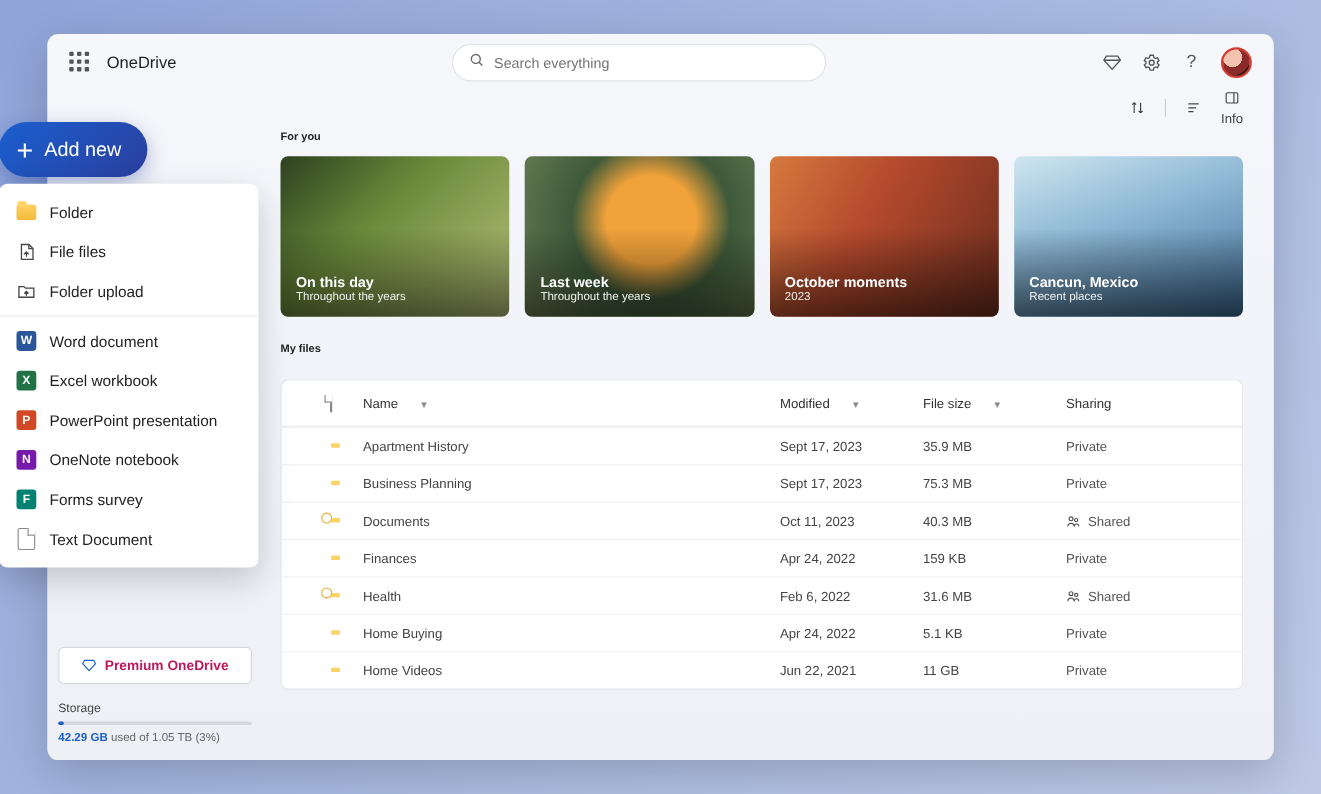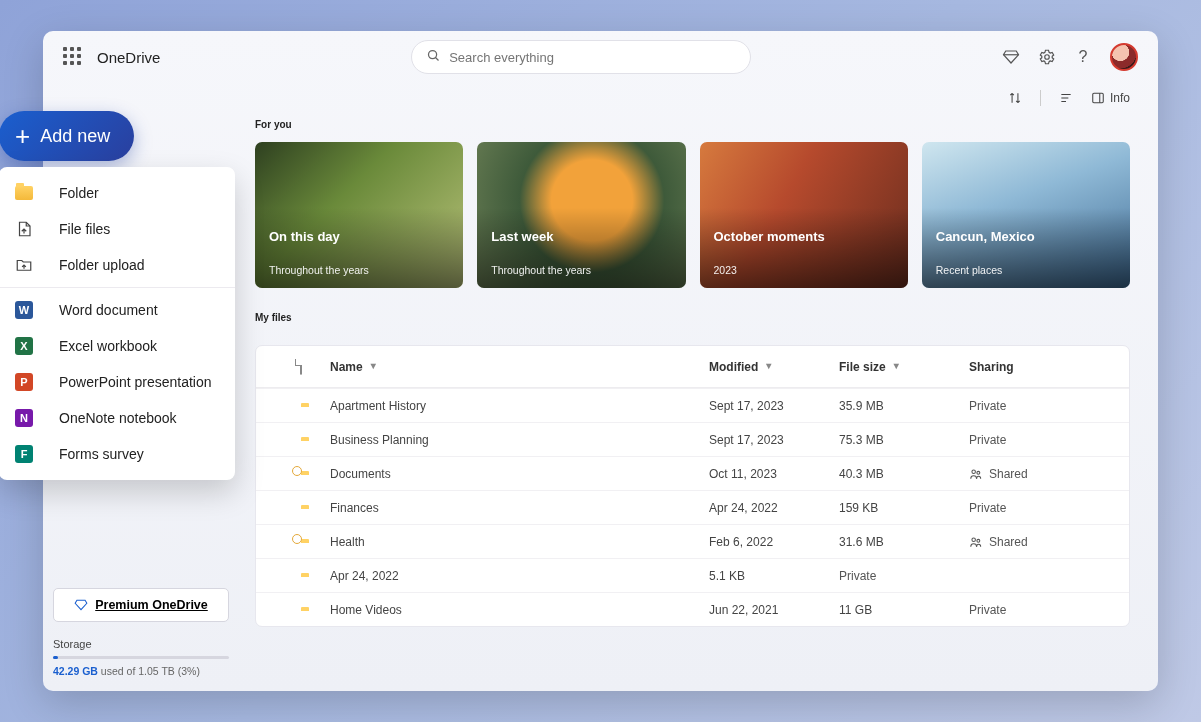--- a/index.html
+++ b/index.html
@@ -43,67 +43,67 @@
 .avatar {
   width:28px; height:28px; border-radius:50%;
   background: radial-gradient(circle at 35% 30%, #f4c3b0 0 38%, #8b2a2a 39% 70%, #3a1a1a 71% 100%);
   border:2px solid #d43a2f; cursor:pointer;
 }
 
 .toolbar-row {
   height: 30px; display:flex; align-items:center; justify-content:flex-end;
   padding: 0 28px; gap:18px; color:#444; font-size:12px;
 }
-.tool-item { display:flex; align-items:center; gap:5px; cursor:pointer; }
+.tool-item { display:flex; align-items:center; gap:5px; cursor:pointer;flex-direction:column; }
 .tool-sep { width:1px; height:16px; background:#ccc; }
 
 .body { flex:1; display:flex; overflow:hidden; }
 .sidebar {
   width: 196px; display:flex; flex-direction:column; padding: 0 10px 14px 10px;
 }
 .sidebar-spacer { flex:1; }
 .premium-btn {
   height:34px; border:1px solid #d6d6df; border-radius:5px; background:#fff;
   display:flex; align-items:center; justify-content:center; gap:7px;
-  font-size:12.5px; color:#000000; font-weight:600; cursor:pointer;text-decoration:underline;
+  font-size:12.5px; color:#be185d; font-weight:600; cursor:pointer;
 }
 .storage-label { margin-top:16px; font-size:11px; color:#444; }
 .storage-bar {
   margin-top:6px; height:3px; background:#d6d6df; border-radius:2px; position:relative;
 }
 .storage-fill { position:absolute; left:0; top:0; bottom:0; width:3%; background:#1a5fcf; border-radius:2px; }
 .storage-text { margin-top:6px; font-size:10.5px; color:#666; }
 .storage-text b { color:#1a5fcf; font-weight:600; }
 
 .main { flex:1; padding: 0 28px 0 16px; overflow:auto; }
 .section-title { font-size:10px; font-weight:600; color:#222; margin: 6px 0 12px; }
 .for-you-row { display:flex; gap:14px; }
 .card {
   position:relative; flex:1; height:146px; border-radius:7px; overflow:hidden;
   background:#888; cursor:pointer; color:#fff;
   display:flex; flex-direction:column; justify-content:flex-end; padding:12px 14px;
 }
 .card::after{content:"";position:absolute;inset:0;background:linear-gradient(180deg,rgba(0,0,0,0) 45%,rgba(0,0,0,.55) 100%);}
-.card > * { position:relative; z-index:1;margin-top:20px; }
+.card > * { position:relative; z-index:1; }
 .card-title { font-size:13px; font-weight:600; }
 .card-sub { font-size:10.5px; opacity:.92; }
 
 .card.c0{background:linear-gradient(135deg,#2e4020 0%,#6a8a3a 40%,#b9c27a 100%);}
 .card.c1{background:radial-gradient(circle at 55% 40%,#f2a23a 0 28%,#3e5a3a 50%,#6b7f55 100%);}
 .card.c2{background:linear-gradient(120deg,#d67a3e 0%,#b64a2d 40%,#6b2d1e 100%);}
 .card.c3{background:linear-gradient(160deg,#cfe6ef 0%,#8fb9d6 40%,#3d6a93 100%);}
 
 .table-wrap { margin-top:22px; background:#fff; border:1px solid #e7e7ee; border-radius:7px; }
 .thead, .trow {
   display:grid;
   grid-template-columns: 44px 30px 1fr 130px 130px 160px;
   align-items:center; height:34px; font-size:12px; color:#444;
 }
 .thead { height:42px; border-bottom:1px solid #edecef; color:#333; }
-.thead .th { display:flex; align-items:flex-start; gap:8px; cursor:pointer; font-weight:700;}
+.thead .th { display:flex; align-items:flex-end; gap:21px; cursor:pointer; font-weight:400;}
 .trow { border-top:1px solid #f1f0f3; cursor:pointer; }
 .folder-ic {
   width:18px; height:14px; border-radius:2px;
   background:linear-gradient(180deg,#ffd264 0%,#f4b93a 100%);
   position:relative;
 }
 .folder-ic::before{content:"";position:absolute;left:1px;top:-3px;width:8px;height:4px;background:#ffd264;border-radius:1px 1px 0 0;}
 .folder-ic.shared::after{content:"";position:absolute;right:-2px;bottom:-2px;width:8px;height:8px;border-radius:50%;background:#fff;border:1px solid #e4a93a;}
 .sharing { display:flex; align-items:center; gap:6px; color:#555; }
 .chev { font-size:10px; color:#888; }
@@ -118,21 +118,21 @@
   box-shadow:0 6px 18px rgba(30,60,160,.35);
 }
 .add-new-btn .plus{font-size:26px; line-height:0; font-weight:300;}
 .dropdown {
   position:absolute; left:-44px; top:136px;
   width:236px; background:#fff; border-radius:8px;
   box-shadow:0 12px 30px rgba(0,0,0,.18);
   padding:8px 0;
 }
 .dd-item {
-  height:36px; display:flex; align-items:center; gap:26px;
+  height:36px; display:flex; align-items:center; gap:12px;
   padding:0 16px; font-size:14px; color:#222; cursor:pointer;
 }
 .dd-sep{height:1px;background:#eceaef;margin:4px 0;}
 .dd-ic{width:18px;height:18px;display:flex;align-items:center;justify-content:center;}
 .dd-ic svg{width:18px;height:18px;}
 .file-ic{width:16px;height:20px;border:1.2px solid #888;border-radius:2px;position:relative;}
 .file-ic::before{content:"";position:absolute;right:-1px;top:-1px;width:6px;height:6px;background:#fff;border-left:1.2px solid #888;border-bottom:1.2px solid #888;}
 </style>
 </head>
 <body>
@@ -325,20 +325,21 @@
                   <circle cx="16" cy="10" r="2.5"></circle>
                   <path d="M3 20c0-3 2.5-5 5-5s5 2 5 5"></path>
                   <path d="M13 20c0-2.4 1.8-4 3.5-4s3.5 1.6 3.5 4"></path>
                 </svg>
                 <span>Shared</span>
               </span>
             </div>
             <div class="trow">
     <span></span>
     <span><span class="folder-ic "></span></span>
+    <span>Home Buying</span>
     <span>Apr 24, 2022</span>
     <span>5.1 KB</span>
     <span class="sharing">
                 <span>Private</span>
               </span>
             </div>
             <div class="trow">
     <span></span>
     <span><span class="folder-ic "></span></span>
     <span>Home Videos</span>
@@ -407,15 +408,21 @@
           <span style="width:18px;height:18px;border-radius:3px;background:#7719aa;color:#fff;font-size:11px;font-weight:700;display:flex;align-items:center;justify-content:center">N</span>
         </span>
                 <span>OneNote notebook</span>
       </div>
       <div class="dd-item">
         <span class="dd-ic">
           <span style="width:18px;height:18px;border-radius:3px;background:#008272;color:#fff;font-size:11px;font-weight:700;display:flex;align-items:center;justify-content:center">F</span>
         </span>
                 <span>Forms survey</span>
       </div>
+      <div class="dd-item">
+        <span class="dd-ic">
+          <span class="file-ic"></span>
+        </span>
+                <span>Text Document</span>
+      </div>
     </div>
 
 </div>
 
 </body></html>

